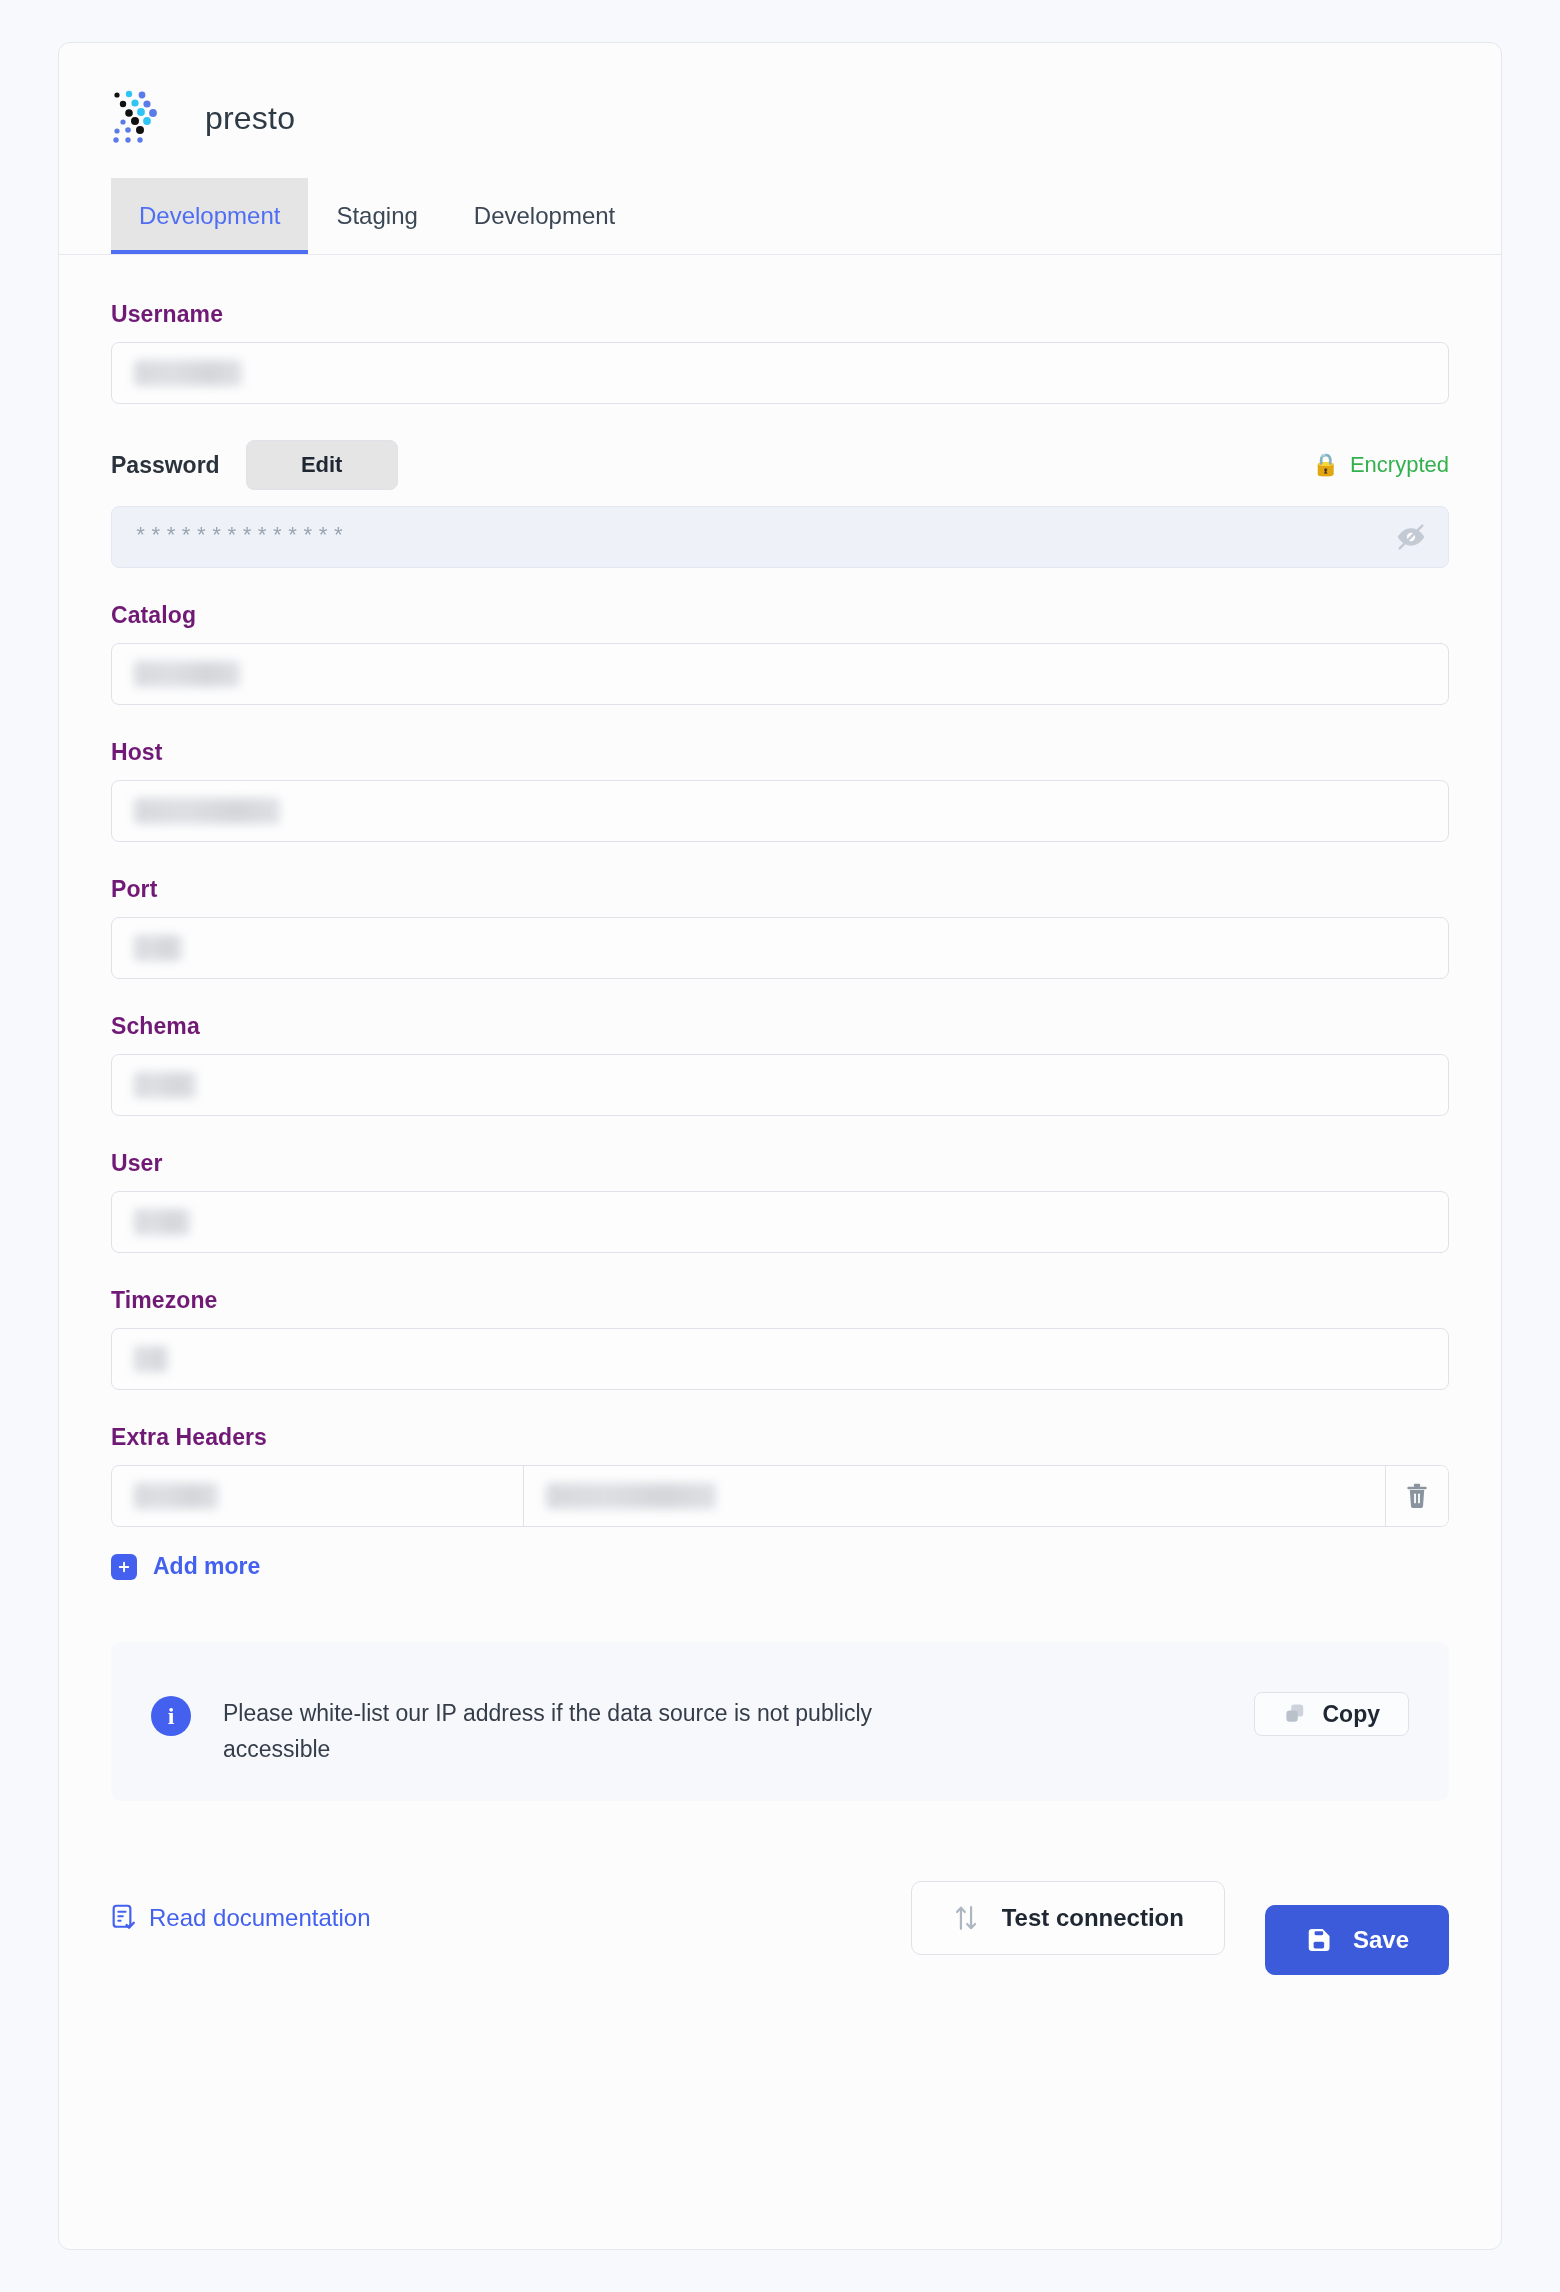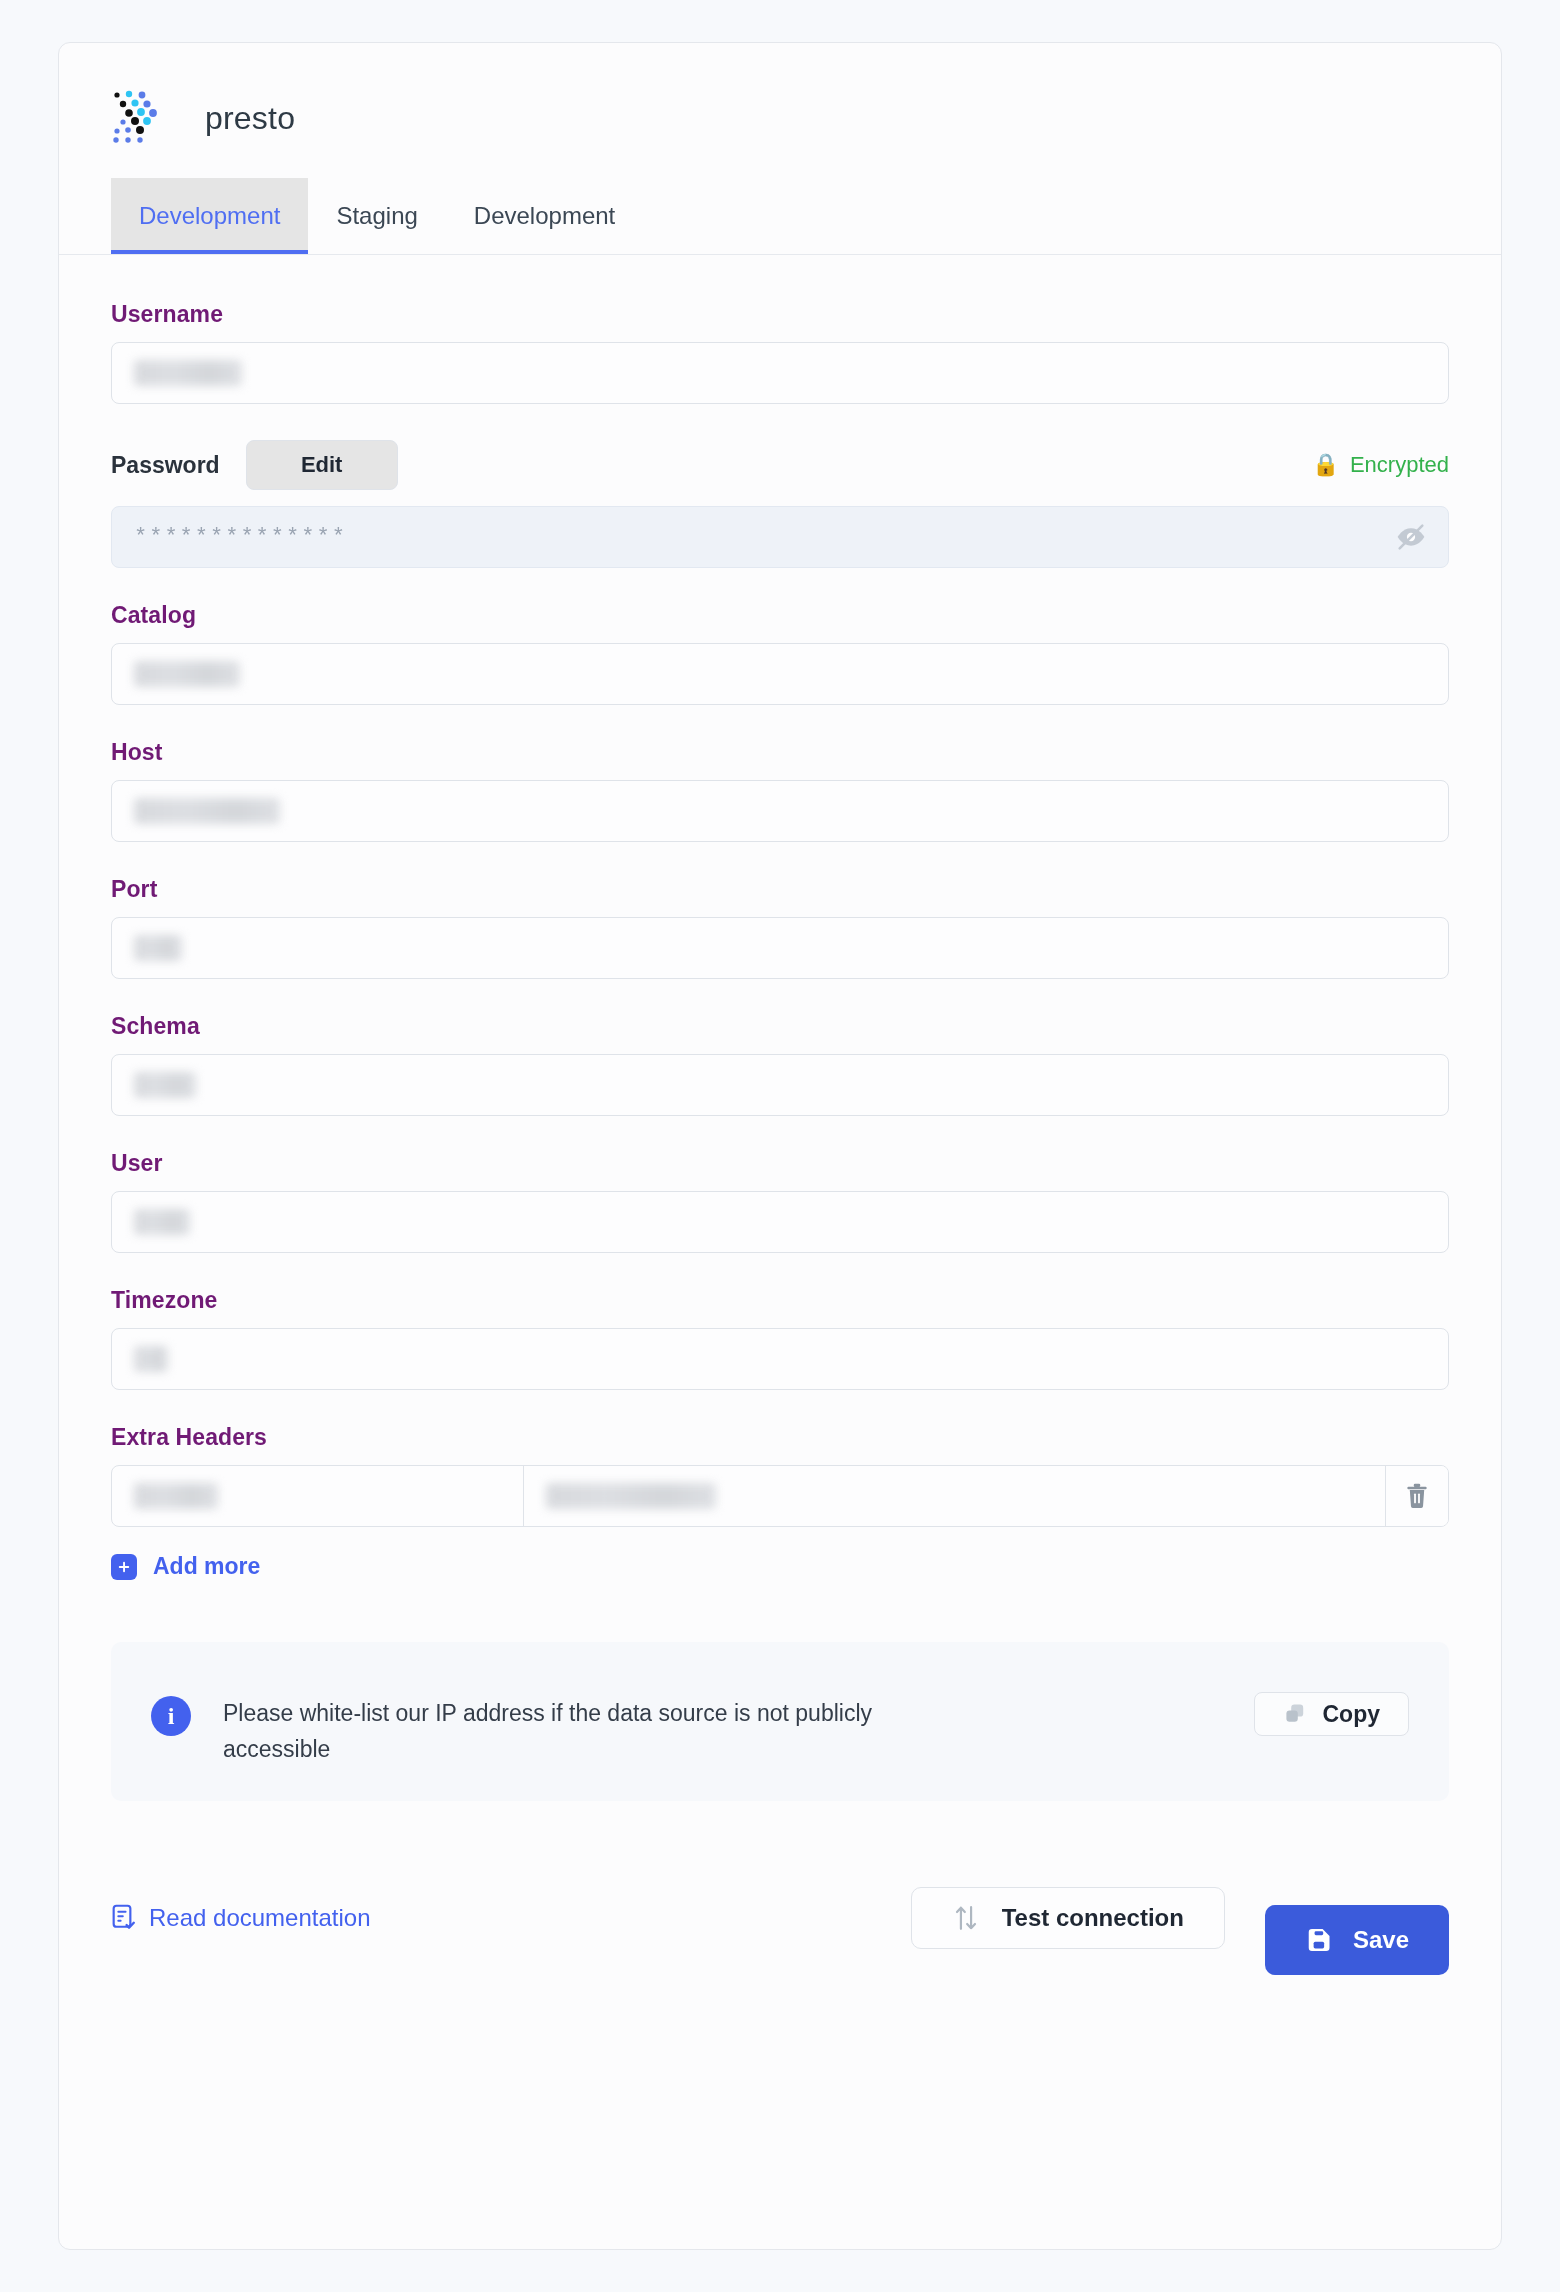--- a/index.html
+++ b/index.html
@@ -279,21 +279,21 @@
     text-decoration: none;
     cursor: pointer;
   }
   .footer-actions {
     margin-left: auto;
     display: flex;
     align-items: center;
     gap: 40px;
   }
   .test-btn {
-    height: 62px;
+    height: 74px;
     padding: 0 40px;
     border: 1px solid #dfe3e9;
     border-radius: 10px;
     background: #fdfdfe;
     display: flex;
     align-items: center;
     gap: 22px;
     font-size: 24px;
     font-weight: bold;
     color: #1f2733;

